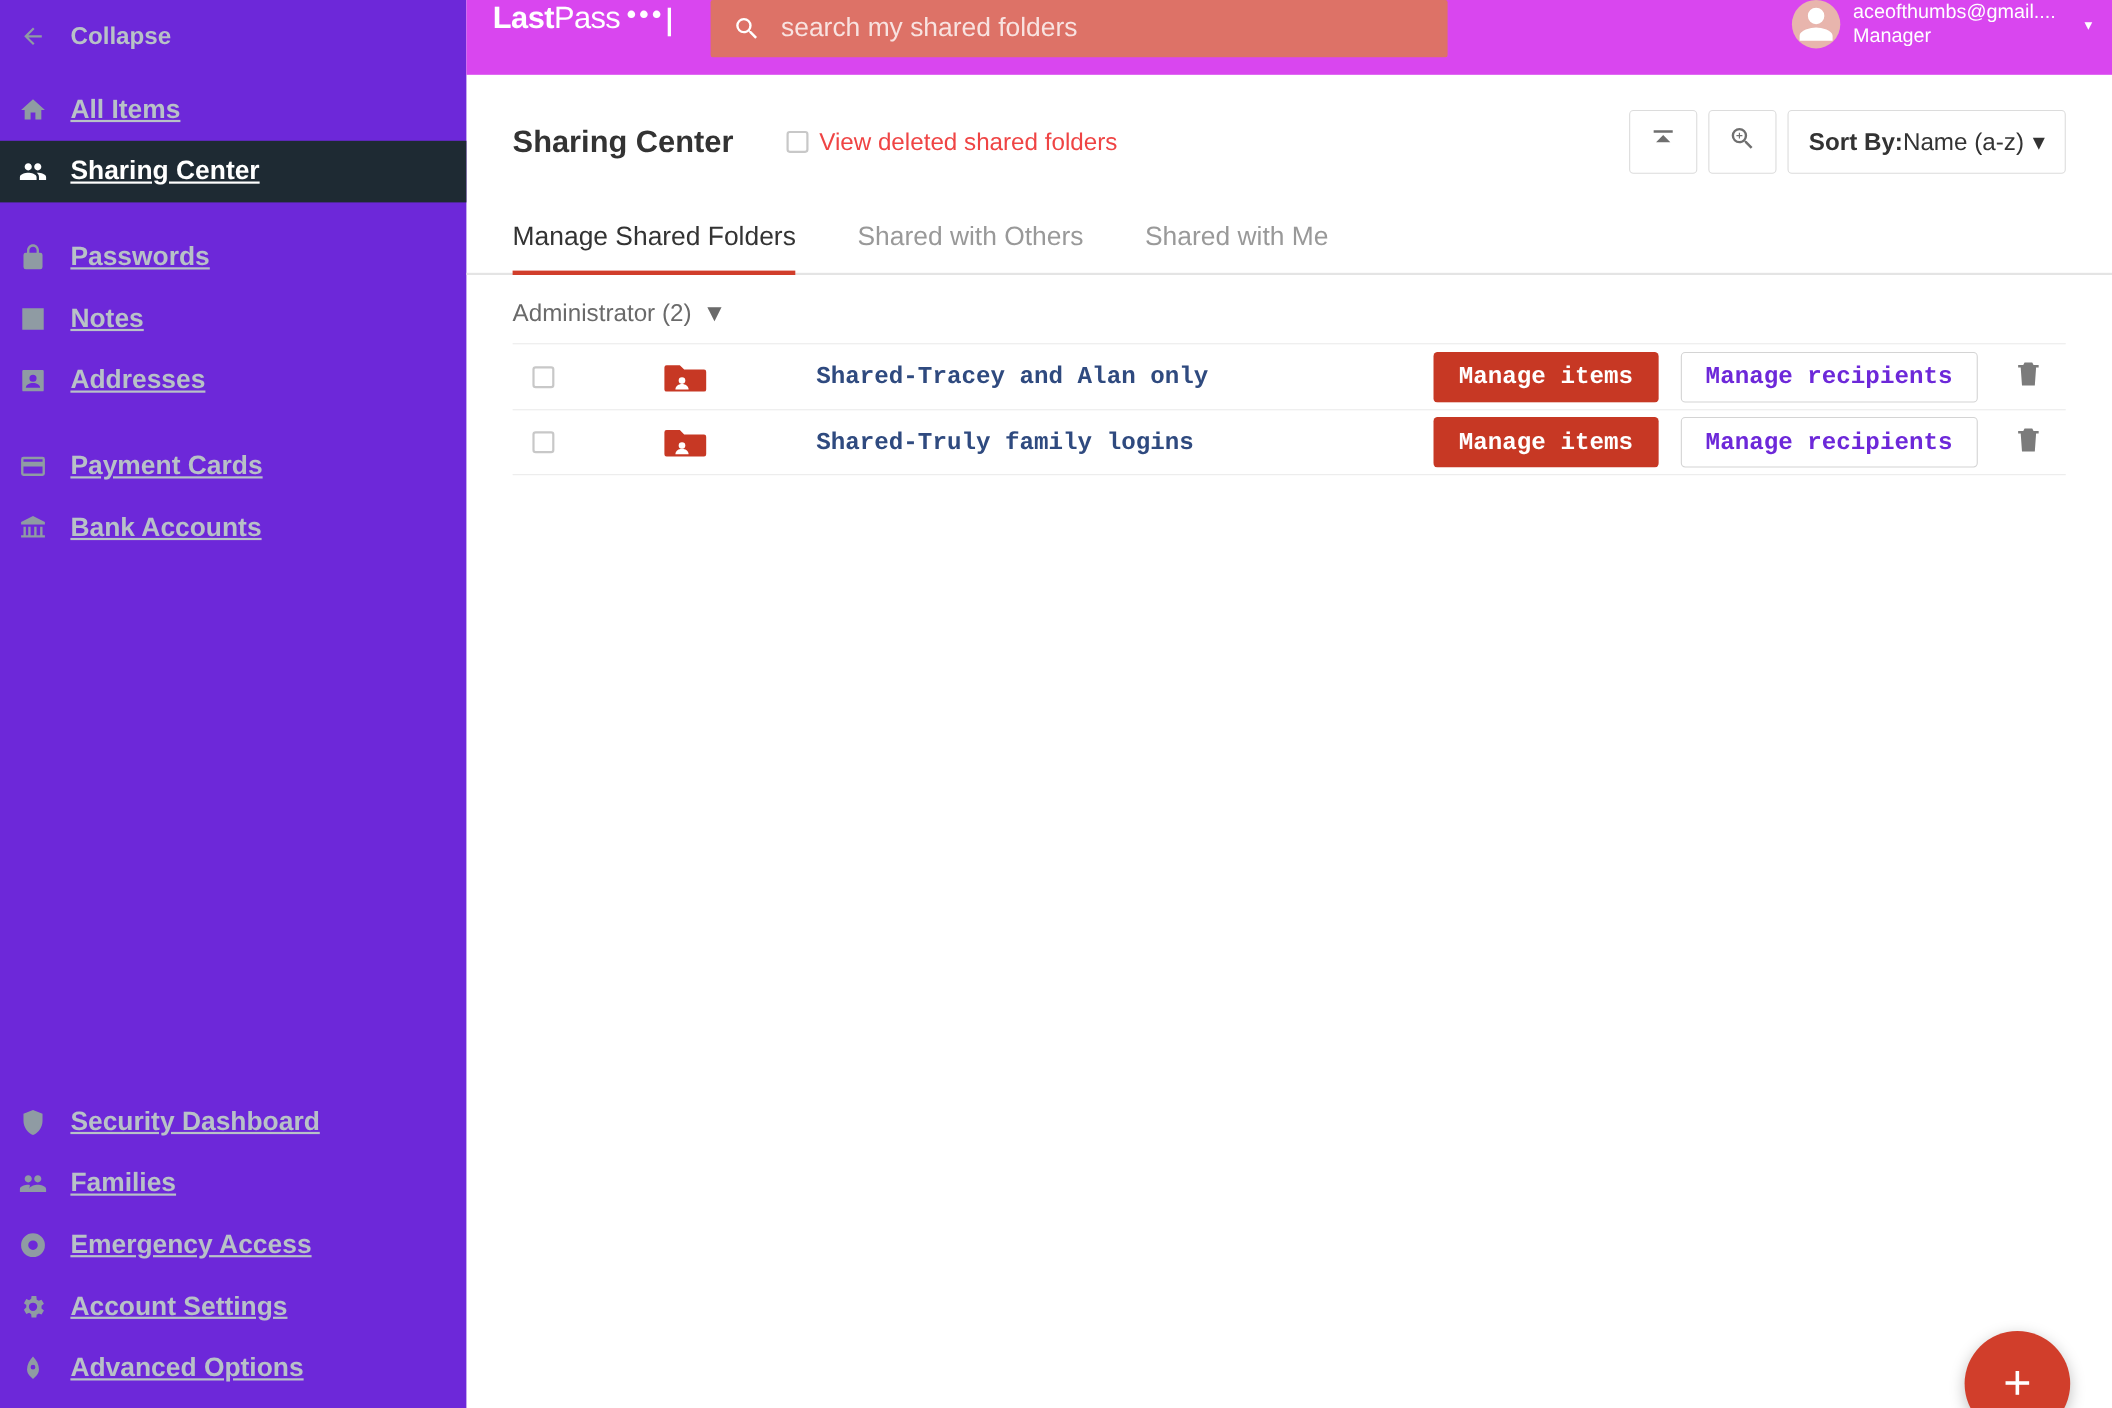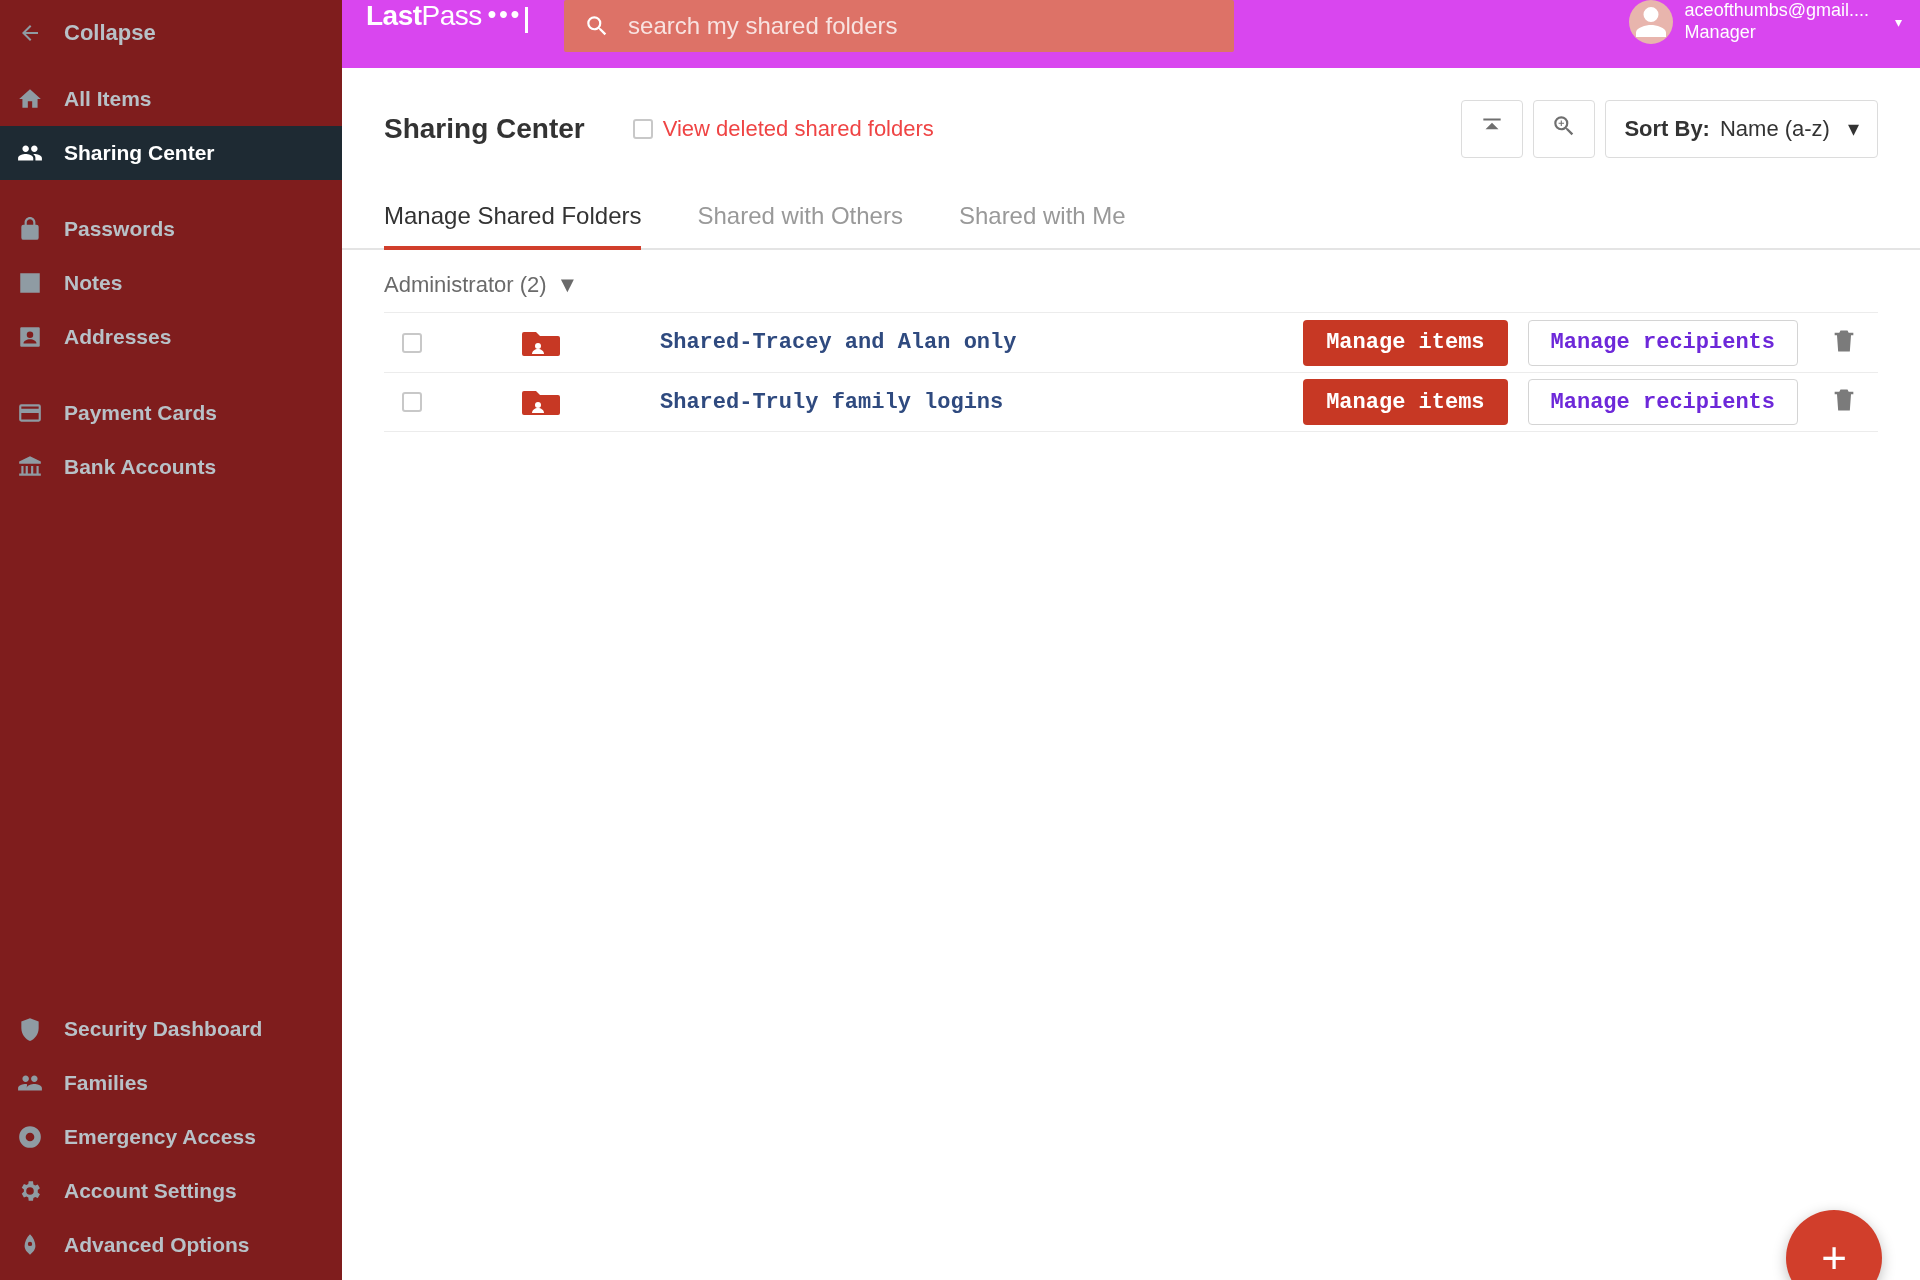--- a/index.html
+++ b/index.html
@@ -12,22 +12,22 @@
     height: 1280px;
     overflow: hidden;
   }
   .app {
     display: flex;
     width: 100%;
     height: 100%;
   }
   
   .sidebar {
-    width: 342px;
-    background: #7f1d1d;
+    width: 424px;
+    background: #6d28d9;
     color: #b8c1c7;
     display: flex;
     flex-direction: column;
     flex-shrink: 0;
   }
   .sidebar-collapse {
     display: flex;
     align-items: center;
     padding: 20px 20px 26px 14px;
     color: #b8c1c7;
@@ -39,24 +39,25 @@
     width: 32px;
     display: flex;
     justify-content: center;
     margin-right: 18px;
     color: #8f9ba3;
   }
   .nav-item {
     display: flex;
     align-items: center;
     padding: 14px 20px 14px 14px;
-    font-size: 21px;
+    font-size: 24px;
     font-weight: 600;
     cursor: pointer;
     color: #b8c1c7;
+    text-decoration: underline;
   }
   .nav-item .icon {
     width: 32px;
     display: flex;
     justify-content: center;
     margin-right: 18px;
     color: #8f9ba3;
   }
   .nav-item.active {
     background: #1e2a33;
@@ -186,21 +187,20 @@
   .sortby {
     height: 58px;
     border: 1px solid #dcdcdc;
     border-radius: 4px;
     background: #fff;
     display: flex;
     align-items: center;
     padding: 0 18px;
     font-size: 22px;
     cursor: pointer;
-    gap: 10px;
   }
   .sortby-label { font-weight: 700; }
   .sortby-caret { margin-left: 8px; }
   
   .tabs {
     display: flex;
     gap: 56px;
     padding: 44px 42px 0 42px;
     border-bottom: 2px solid #e4e4e4;
     position: relative;

